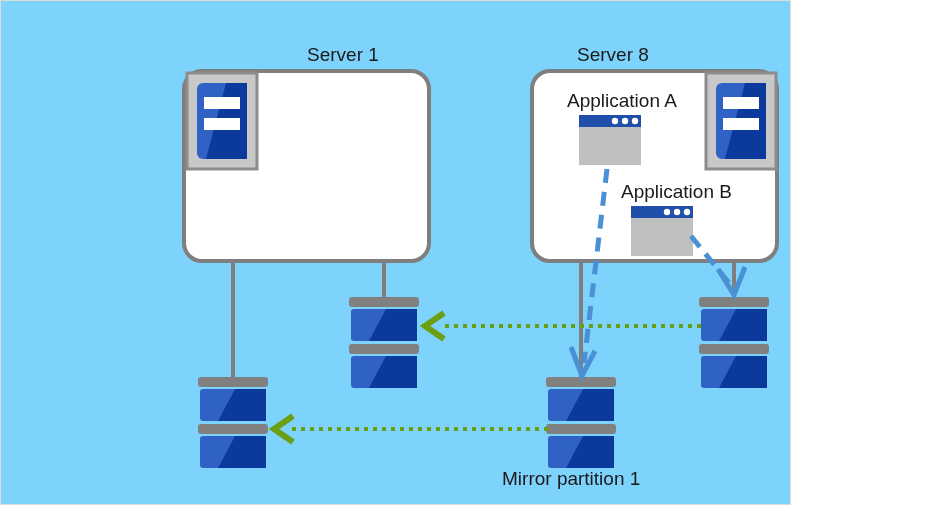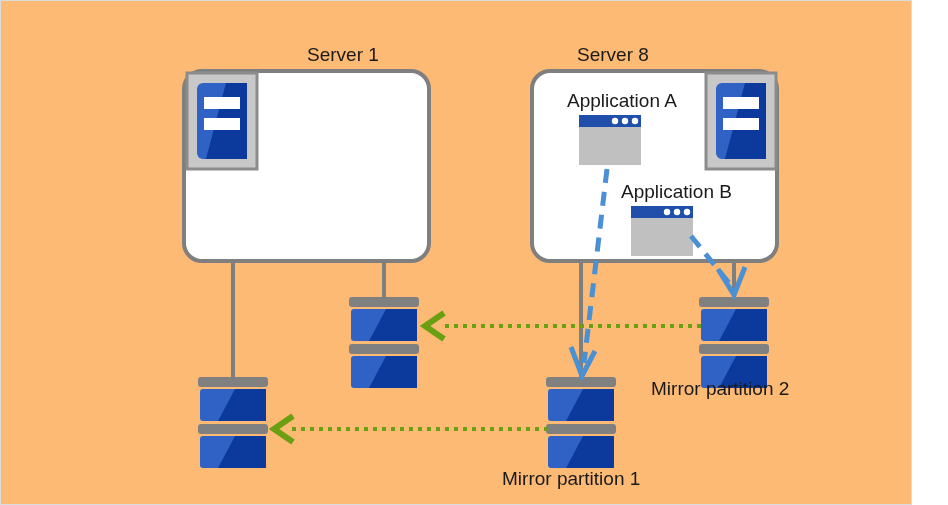--- a/index.html
+++ b/index.html
@@ -5,23 +5,23 @@
   html, body {
     margin: 0;
     padding: 0;
     background: #ffffff;
   }
   body {
     font-family: "Liberation Sans", sans-serif;
   }
   #canvas {
     position: relative;
-    width: 912px;
+    width: 791px;
     height: 505px;
-    background: #fdba74;
+    background: #7dd3fc;
     border: 1px solid #dcdcdc;
     box-sizing: border-box;
     overflow: hidden;
   }
   #svg-layer {
     position: absolute;
     left: 0;
     top: 0;
     width: 948px;
     height: 505px;
@@ -153,18 +153,17 @@
   </svg>
 
   <div class="lbl" style="left:306px; top:44px;">Server 1</div>
 
   <div class="lbl" style="left:576px; top:44px;">Server 8</div>
 
   <div class="lbl" style="left:620px; top:181px;">Application  B</div>
 
   <div class="lbl" style="left:566px; top:90px;">Application  A</div>
 
-  <div class="lbl" style="left:650px; top:378px;">Mirror partition 2</div>
 
   <div class="lbl" style="left:501px; top:468px;text-align:center;">Mirror partition 1</div>
 
 
 </div>
 
 </body></html>

